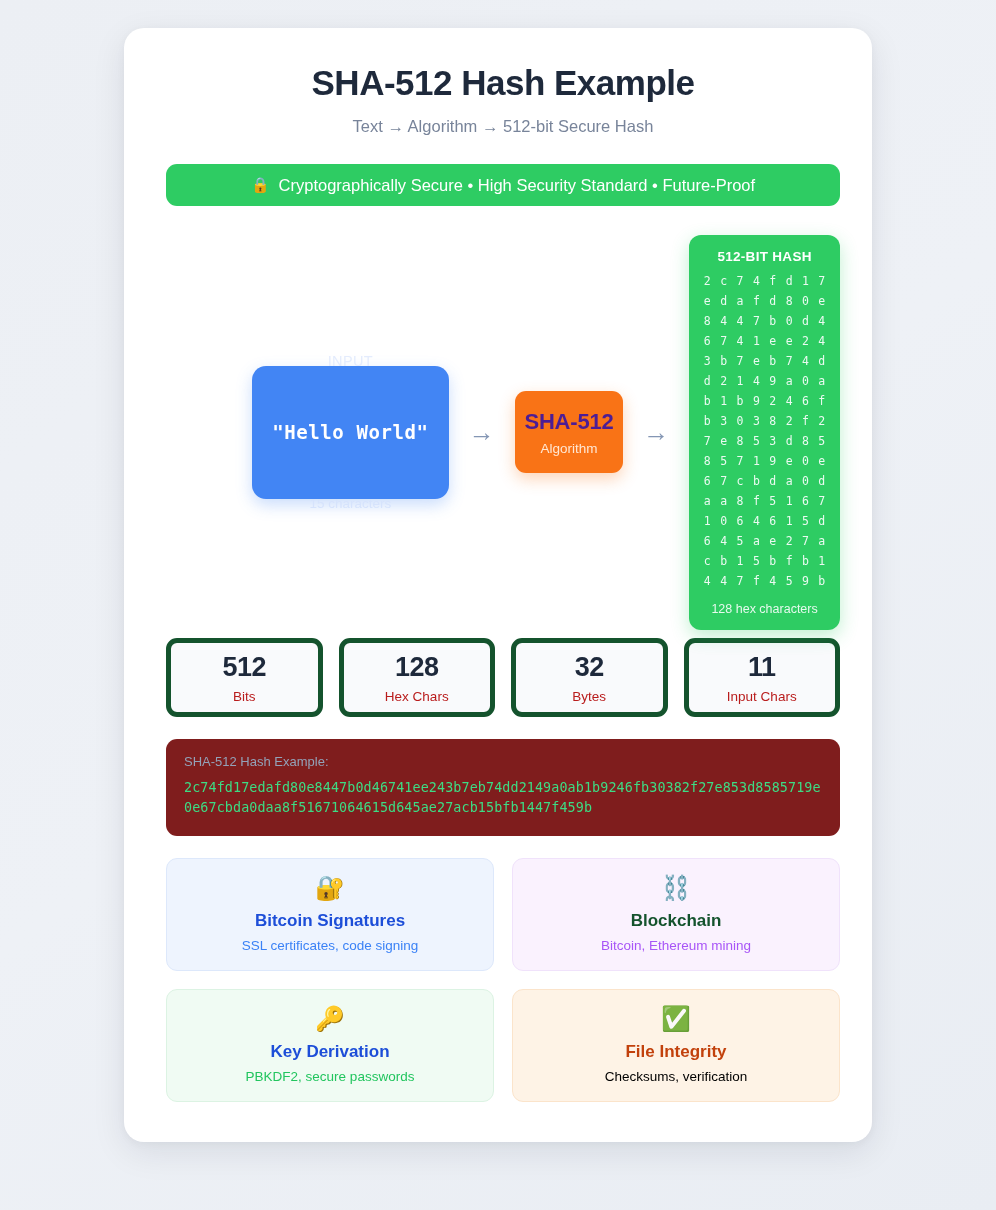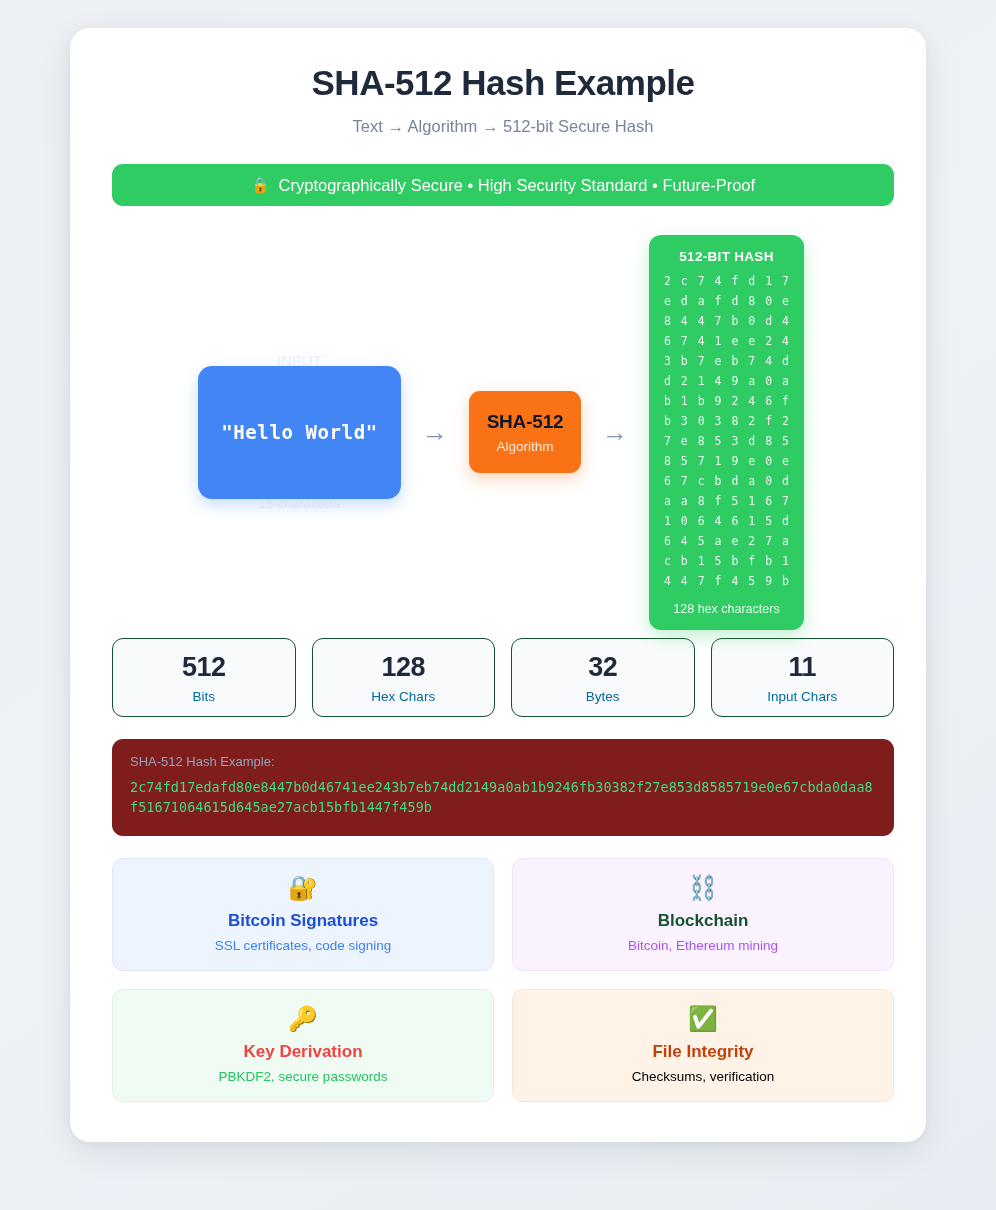--- a/index.html
+++ b/index.html
@@ -15,21 +15,21 @@
     width: 996px;
     height: 1210px;
     background: linear-gradient(145deg,#eceff4 0%,#eef1f6 50%,#e9edf3 100%);
     padding: 28px 48px;
     display: flex;
     justify-content: center;
     align-items: flex-start;
   }
 
   .card {
-    width: 856px;
+    width: 748px;
     background: #ffffff;
     border-radius: 20px;
     padding: 34px 32px 40px 42px;
     box-shadow: 0 10px 34px rgba(15,23,42,0.09), 0 2px 8px rgba(15,23,42,0.04);
   }
 
   
   .title {
     text-align: center;
     font-size: 35px;
@@ -116,22 +116,22 @@
     height: 82px;
     background: #f97316;
     border-radius: 11px;
     display: flex;
     flex-direction: column;
     align-items: center;
     justify-content: center;
     box-shadow: 0 6px 16px rgba(249,115,22,0.3);
   }
   .algo-name {
-    color: #0f172a;
-    font-size: 19px;
+    color: #4c1d95;
+    font-size: 22px;
     font-weight: bold;
     letter-spacing: -0.2px;
   }
   .algo-sub {
     color: #ffe7d4;
     font-size: 13.5px;
     margin-top: 6px;
   }
 
   .hash-box {
@@ -173,37 +173,37 @@
 
   
   .stats {
     margin-top: 6px;
     display: grid;
     grid-template-columns: repeat(4, 1fr);
     gap: 16px;
   }
   .stat {
     background: #f9fafc;
-    border: 1px solid #14532d;
+    border: 5px solid #14532d;
     border-radius: 11px;
     height: 79px;
     display: flex;
     flex-direction: column;
     align-items: center;
     justify-content: center;
   }
   .stat-value {
     font-size: 27px;
     font-weight: bold;
     color: #1e293b;
     letter-spacing: -0.5px;
   }
   .stat-label {
     font-size: 13.5px;
-    color: #0369a1;
+    color: #b91c1c;
     margin-top: 6px;
   }
 
   
   .terminal {
     margin-top: 22px;
     background: #7f1d1d;
     border-radius: 11px;
     padding: 15px 18px 18px 18px;
   }
@@ -251,21 +251,21 @@
 
   .uc-blue   { background: #eef4fe; border-color: #dde8fb; }
   .uc-blue   .uc-title { color: #1d4ed8; }
   .uc-blue   .uc-sub   { color: #3b82f6; }
 
   .uc-purple { background: #faf2fe; border-color: #f0e2fb; }
   .uc-purple .uc-title { color: #14532d; }
   .uc-purple .uc-sub   { color: #a855f7; }
 
   .uc-green  { background: #f0fbf3; border-color: #dcf3e3; }
-  .uc-green  .uc-title { color: #ef4444; }
+  .uc-green  .uc-title { color: #1d4ed8; }
   .uc-green  .uc-sub   { color: #22c55e; }
 
   .uc-orange { background: #fef3e6; border-color: #fbe4cb; }
   .uc-orange .uc-title { color: #c2410c; }
   .uc-orange .uc-sub   { color: #000000; }
 </style>
 </head>
 <body>
 
 <div class="page">

